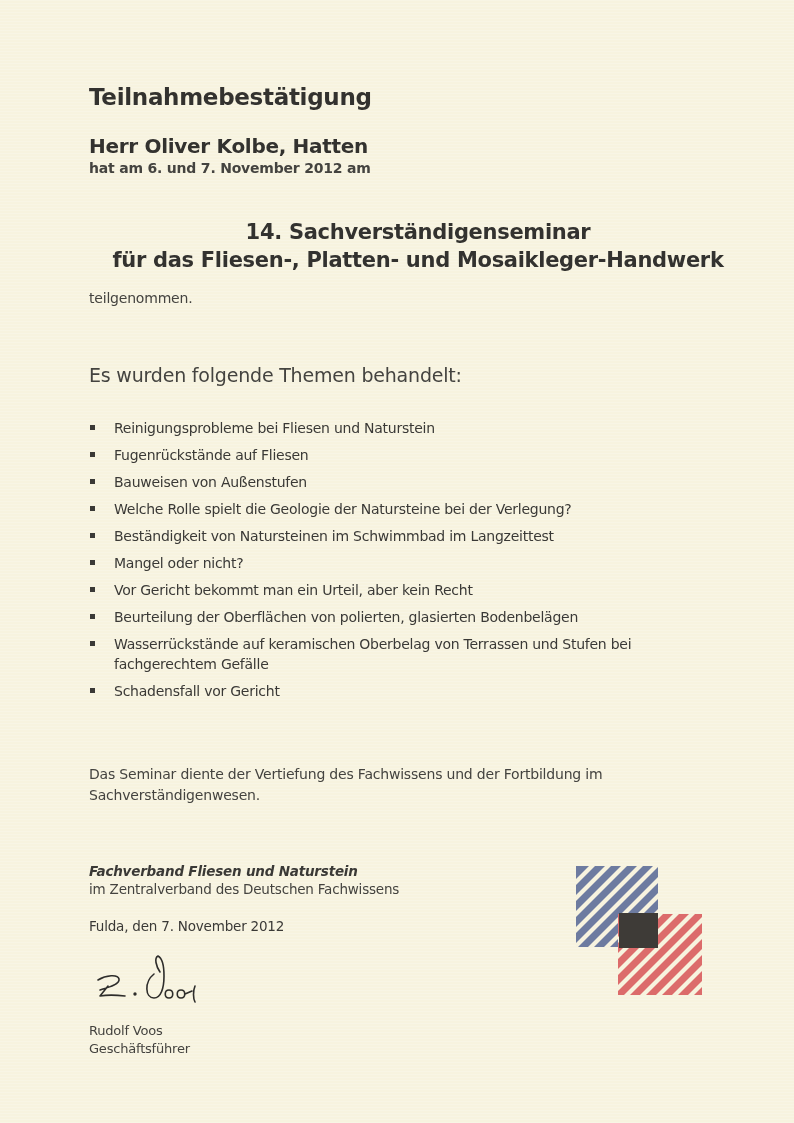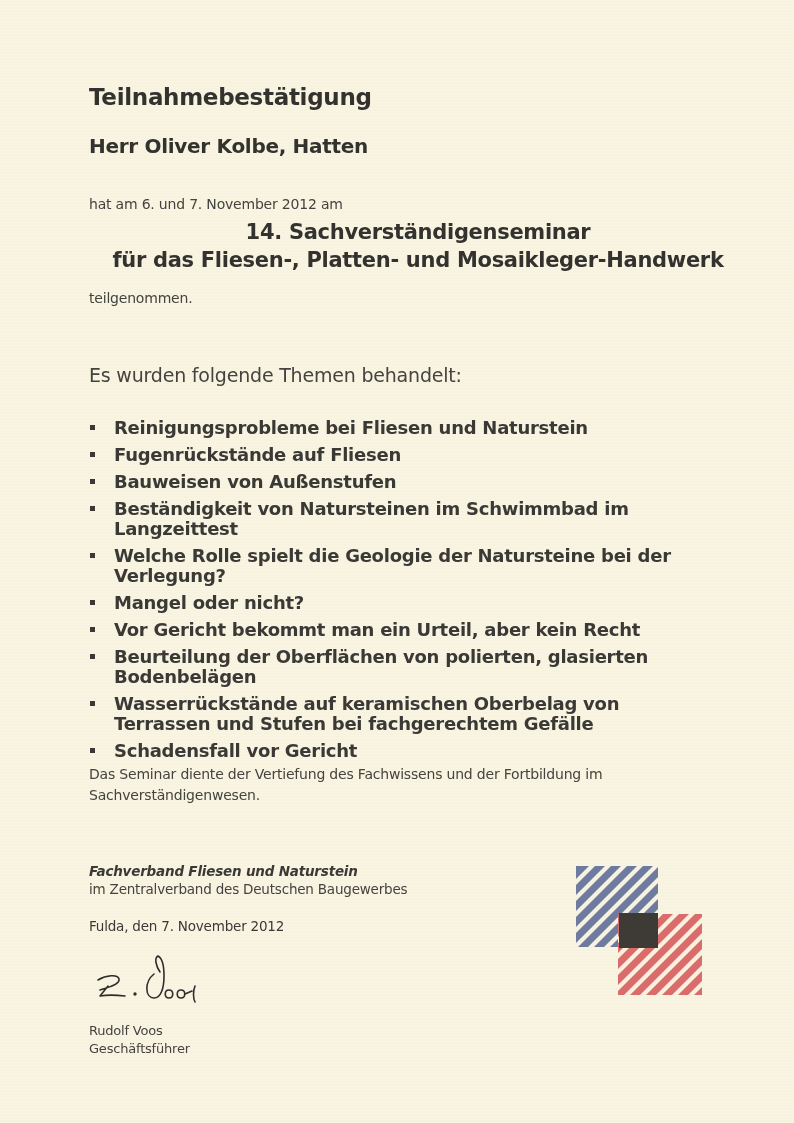--- a/index.html
+++ b/index.html
@@ -8,26 +8,26 @@
     background: #f7f3df;
     background-image: repeating-linear-gradient(0deg, rgba(255,255,255,0.18) 0px, rgba(255,255,255,0.18) 1px, rgba(0,0,0,0.0) 1px, rgba(0,0,0,0) 3px);
     font-family: "DejaVu Sans", "Liberation Sans", sans-serif;
     color: #3b3a36;
     position: relative;
   }
   .page { position: absolute; left: 0; top: 0; width: 794px; height: 1123px; }
   .abs { position: absolute; white-space: nowrap; }
   .title { left: 89px; top: 84px; font-size: 23px; font-weight: bold; letter-spacing: -0.3px; color: #33322f; }
   .recipient { left: 89px; top: 134px; font-size: 20px; font-weight: bold; letter-spacing: -0.3px; color: #33322f; }
-  .dates { left: 89px; top: 196px; font-size: 14px; color: #44433f; letter-spacing: -0.2px; }
+  .dates { left: 89px; top: 160px; font-size: 14px; color: #44433f; letter-spacing: -0.2px; font-weight: bold; }
   .seminar { left: 0; width: 836px; top: 218px; text-align: center; font-size: 21px; font-weight: bold; line-height: 28px; color: #33322f; letter-spacing: -0.3px; }
   .participated { left: 89px; top: 290px; font-size: 14px; color: #44433f; letter-spacing: -0.2px; }
   .topics-intro { left: 89px; top: 364px; font-size: 19px; color: #44433f; letter-spacing: -0.2px; }
   .topic-list { position: absolute; left: 89px; top: 418px; margin: 0; padding: 0; list-style: none; width: 600px; }
-  .topic { position: relative; padding-left: 25px; font-size: 18px; font-weight: bold; color: #3a3936; line-height: 20px; margin-bottom: 7px; letter-spacing: -0.25px; }
+  .topic { position: relative; padding-left: 25px; font-size: 14px; font-weight: normal; color: #3a3936; line-height: 20px; margin-bottom: 7px; letter-spacing: -0.25px; }
   .bullet { position: absolute; left: 1px; top: 7px; width: 5px; height: 5px; background: #3a3936; }
   .summary { left: 89px; top: 764px; font-size: 14px; color: #44433f; line-height: 21px; letter-spacing: -0.2px; white-space: normal; width: 600px; }
   .org-name { left: 89px; top: 863px; font-size: 13.5px; font-weight: bold; color: #3a3936; letter-spacing: -0.2px; font-style: italic; }
   .org-sub { left: 89px; top: 881px; font-size: 13.5px; color: #44433f; letter-spacing: -0.2px; }
   .place-date { left: 89px; top: 918px; font-size: 13.5px; font-weight: normal; color: #3a3936; letter-spacing: -0.2px; }
   .signature { position: absolute; left: 92px; top: 948px; width: 150px; height: 60px; }
   .signer-name { left: 89px; top: 1023px; font-size: 13px; color: #44433f; letter-spacing: -0.2px; }
   .signer-role { left: 89px; top: 1041px; font-size: 13px; color: #44433f; letter-spacing: -0.2px; }
   .logo { position: absolute; left: 574px; top: 864px; width: 132px; height: 134px; }
 </style>
@@ -45,33 +45,33 @@
     <div>für das Fliesen-, Platten- und Mosaikleger-Handwerk</div>
   </div>
 
   <div class="abs participated">teilgenommen.</div>
   <div class="abs topics-intro">Es wurden folgende Themen behandelt:</div>
 
   <ul class="topic-list">
     <li class="topic"><span class="bullet"></span><span>Reinigungsprobleme bei Fliesen und Naturstein</span></li>
     <li class="topic"><span class="bullet"></span><span>Fugenrückstände auf Fliesen</span></li>
     <li class="topic"><span class="bullet"></span><span>Bauweisen von Außenstufen</span></li>
+    <li class="topic"><span class="bullet"></span><span>Welche Rolle spielt die Geologie der Natursteine bei der Verlegung?</span></li>
     <li class="topic"><span class="bullet"></span><span>Beständigkeit von Natursteinen im Schwimmbad im Langzeittest</span></li>
-    <li class="topic"><span class="bullet"></span><span>Welche Rolle spielt die Geologie der Natursteine bei der Verlegung?</span></li>
     <li class="topic"><span class="bullet"></span><span>Mangel oder nicht?</span></li>
     <li class="topic"><span class="bullet"></span><span>Vor Gericht bekommt man ein Urteil, aber kein Recht</span></li>
     <li class="topic"><span class="bullet"></span><span>Beurteilung der Oberflächen von polierten, glasierten Bodenbelägen</span></li>
     <li class="topic"><span class="bullet"></span><span>Wasserrückstände auf keramischen Oberbelag von Terrassen und Stufen bei fachgerechtem Gefälle</span></li>
     <li class="topic"><span class="bullet"></span><span>Schadensfall vor Gericht</span></li>
   </ul>
 
   <div class="abs summary">Das Seminar diente der Vertiefung des Fachwissens und der Fortbildung im Sachverständigenwesen.</div>
 
   <div class="abs org-name">Fachverband Fliesen und Naturstein</div>
-  <div class="abs org-sub">im Zentralverband des Deutschen Baugewerbes</div>
+  <div class="abs org-sub">im Zentralverband des Deutschen Fachwissens</div>
   <div class="abs place-date">Fulda, den 7. November 2012</div>
 
   <svg class="signature" viewBox="0 0 150 60" aria-label="">
     <g fill="none" stroke="#2e2d2b" stroke-width="1.6" stroke-linecap="round" stroke-linejoin="round">
 
       <path d="M6 32 C 14 27, 26 26, 27 31 C 28 36, 18 39, 11 41 L 8 42 M 16 38 L 8 48 C 14 47, 24 47, 33 48"></path>
 
       <circle cx="43" cy="46" r="0.9" fill="#2e2d2b"></circle>
 
       <path d="M 62 26 C 52 34, 53 50, 62 50 C 69 50, 72 40, 72 28 C 72 18, 70 10, 66 8 C 62 10, 64 18, 68 24"></path>

